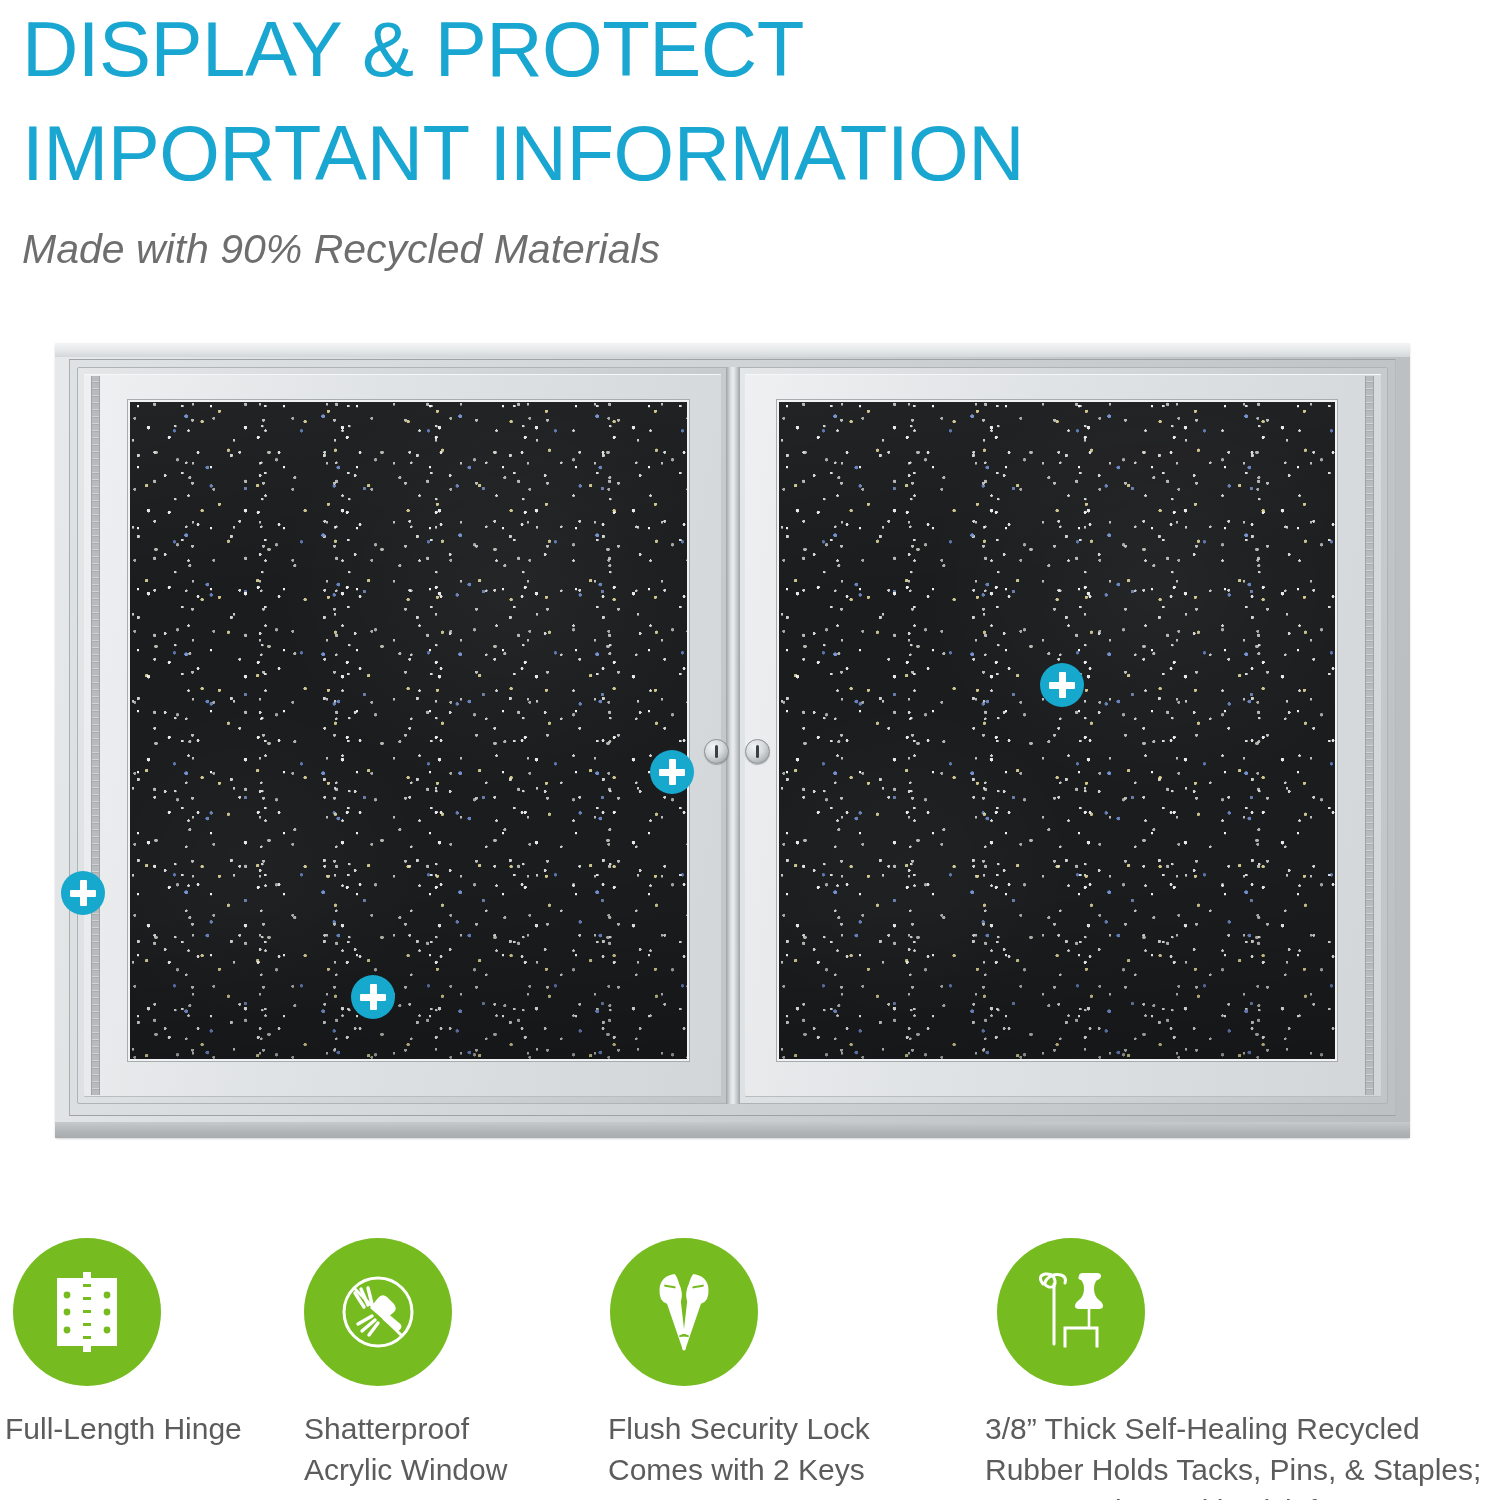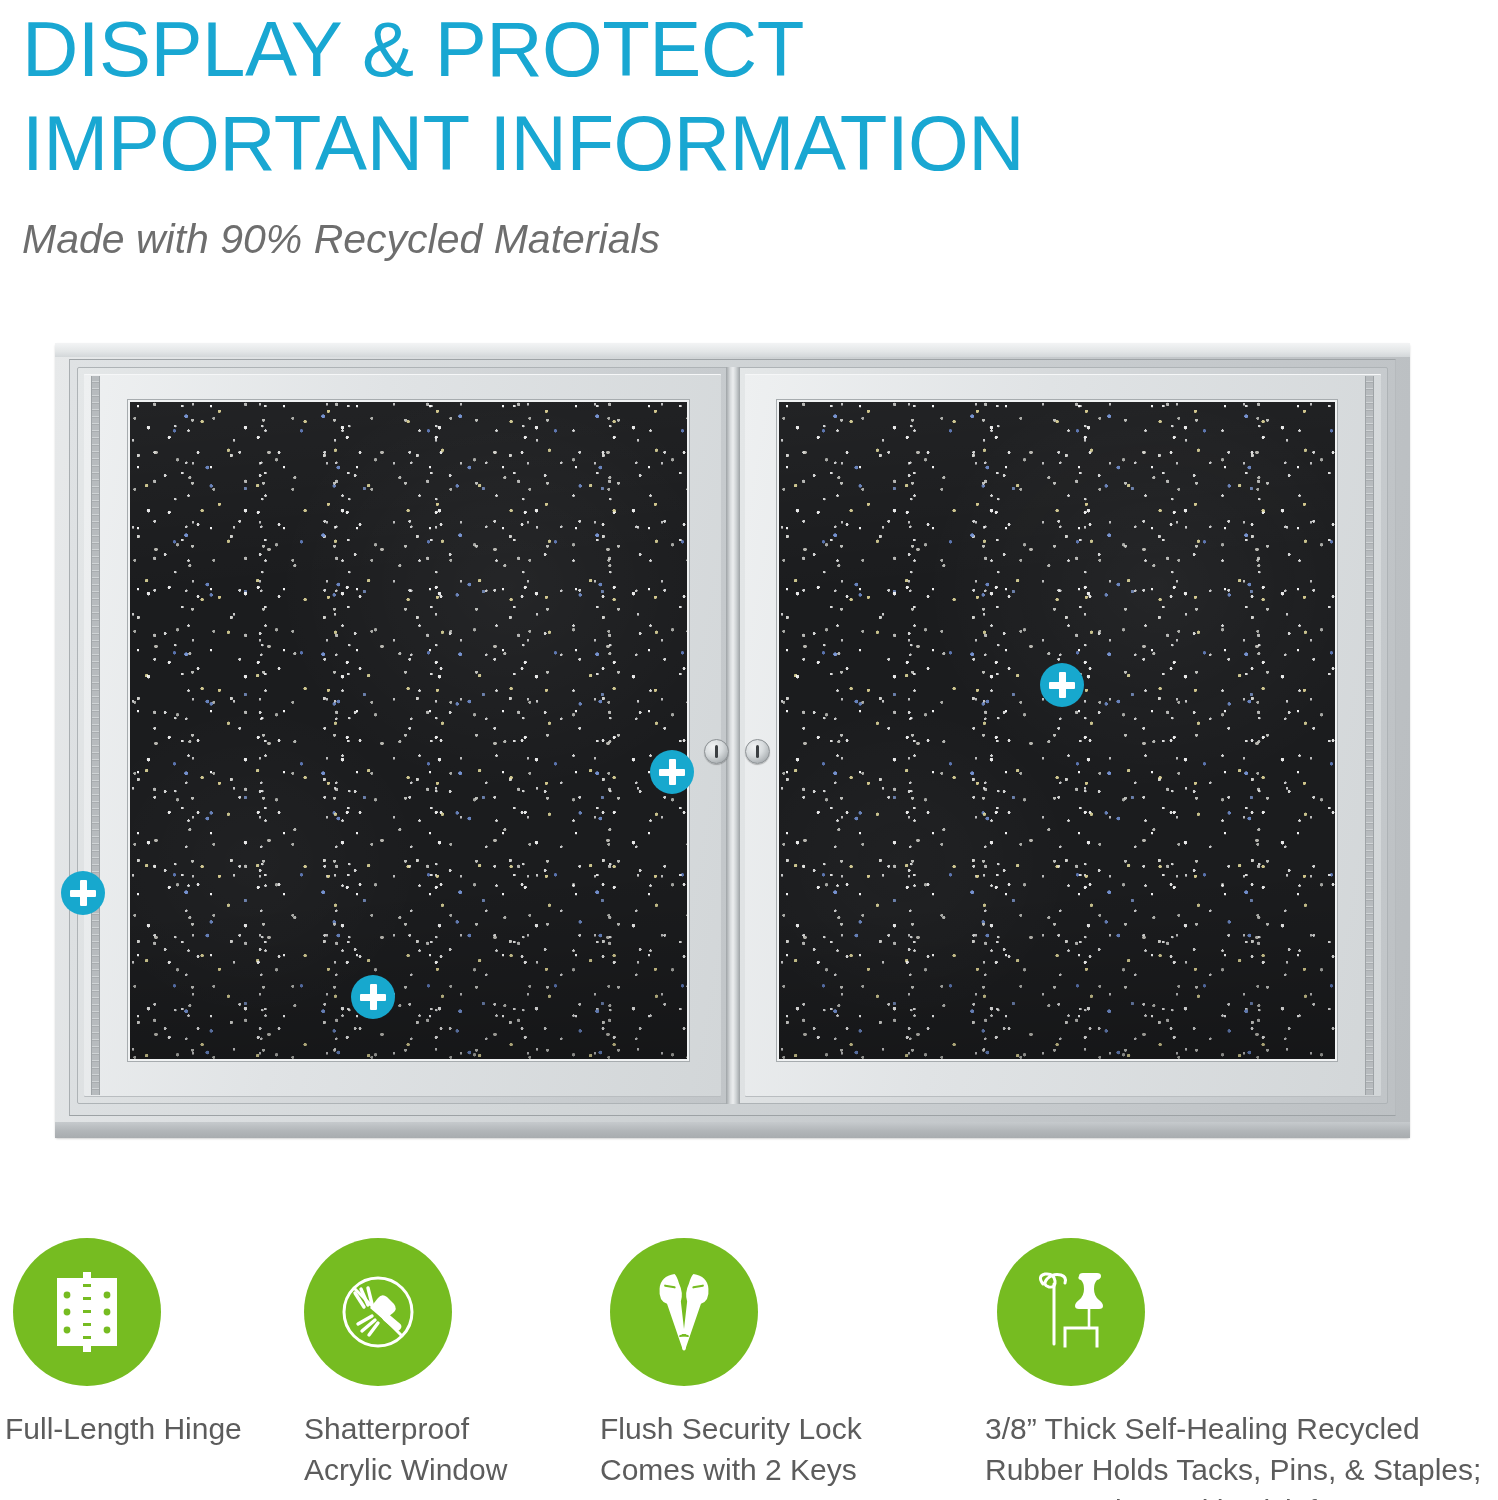--- a/index.html
+++ b/index.html
@@ -31,21 +31,21 @@
   .headline {
     font-family: "Liberation Sans", sans-serif;
     font-size: 78px;
     line-height: 94px;
     font-weight: 400;
     letter-spacing: -0.5px;
     color: #19A7D2;
     white-space: nowrap;
   }
   .headline.line1 { margin-top: 2px; }
-  .headline.line2 { }
+  .headline.line2 { margin-top: 10px; }
 
   .subhead {
     margin-top: 24px;
     font-family: "Liberation Sans", sans-serif;
     font-size: 41px;
     line-height: 50px;
     font-weight: 300;
     color: #6E6E6E;
     letter-spacing: 0px;
     white-space: nowrap;
@@ -308,21 +308,21 @@
   .f3 { left: 600px;  width: 330px; }
   .f4 { left: 985px;  width: 500px; }
 
   .f1 .feature-circle { margin-left: 8px; }
   .f2 .feature-circle { margin-left: 8px; }
   .f3 .feature-circle { margin-left: 10px; }
   .f4 .feature-circle { margin-left: 12px; }
 
   .f1 .feature-label { text-align: left; margin-left: 0px; }
   .f2 .feature-label { text-align: left; margin-left: 8px; }
-  .f3 .feature-label { text-align: left; margin-left: 0px; }
+  .f3 .feature-label { text-align: left; margin-left: 8px; }
   .f4 .feature-label { text-align: left; margin-left: 0px; }
 </style>
 </head>
 <body>
 
 <div id="page">
 
   <div id="header">
     <div class="headline line1">DISPLAY &amp; PROTECT</div>
     <div class="headline line2">IMPORTANT INFORMATION</div>

